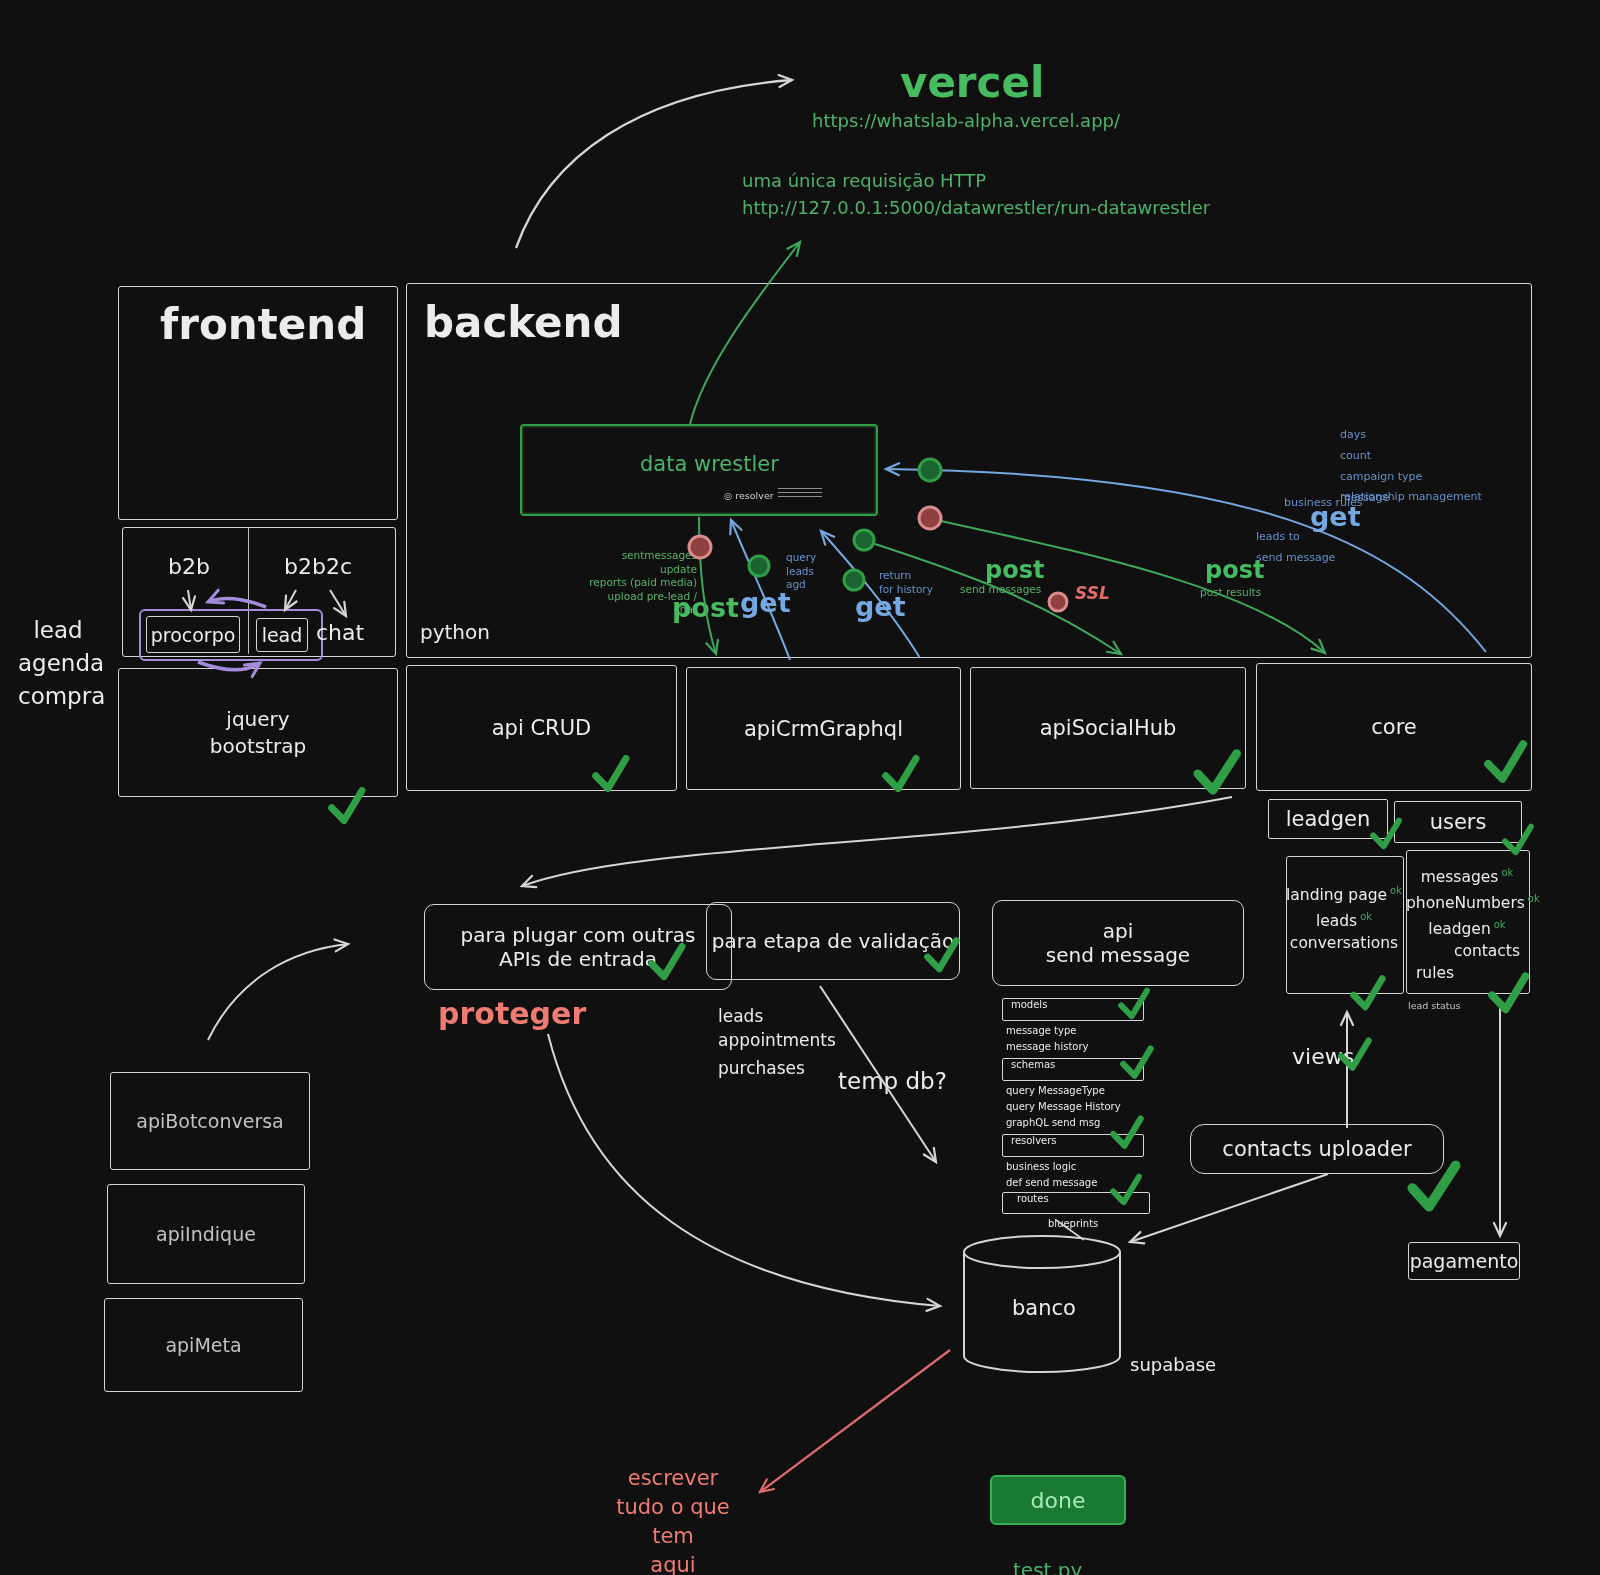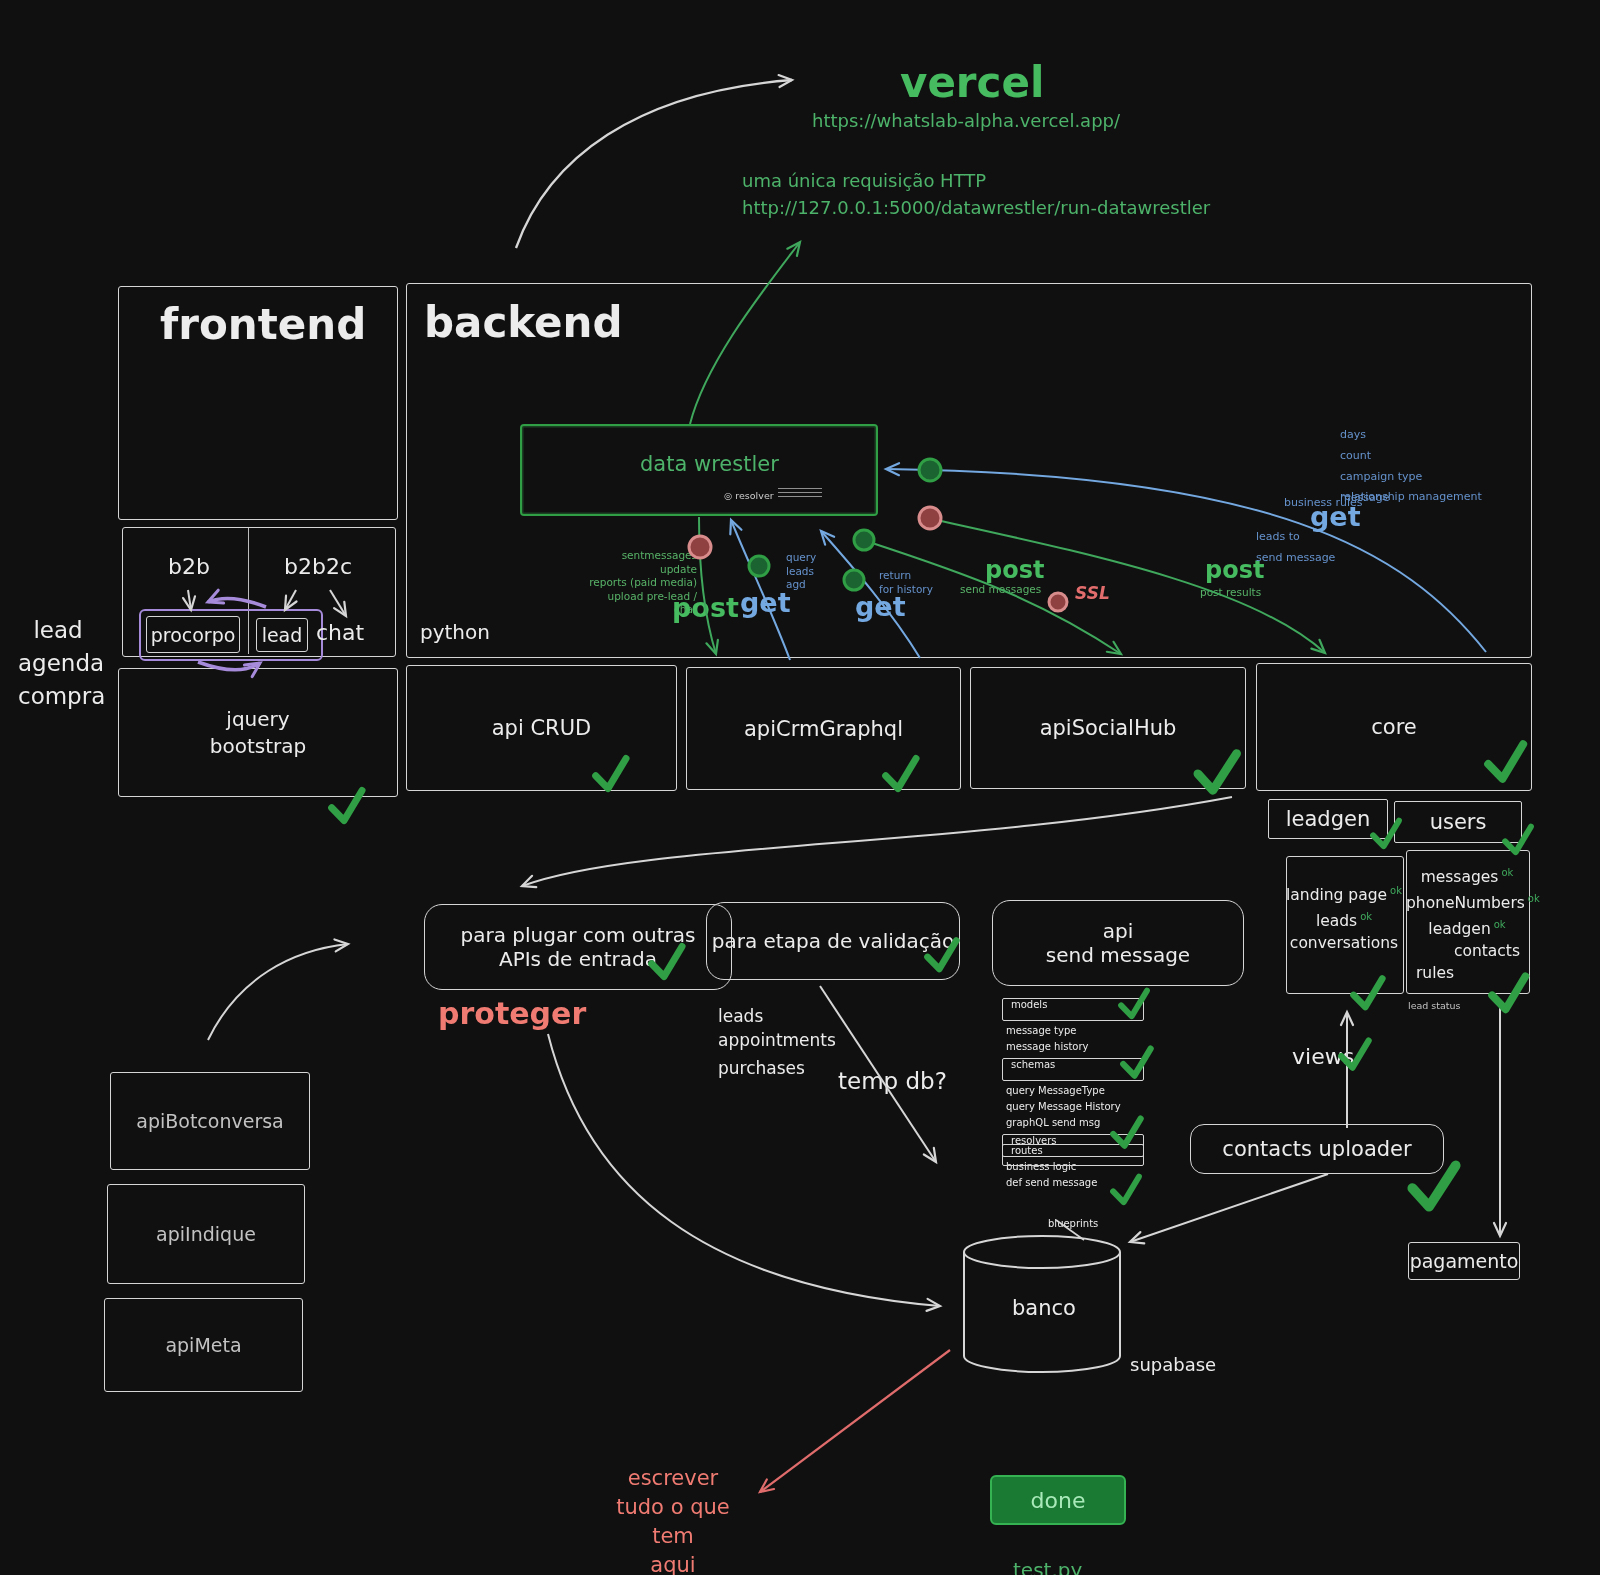--- a/index.html
+++ b/index.html
@@ -1,21 +1,21 @@
 <!DOCTYPE html>
 <html><head>
 <meta charset="utf-8">
 <style>
   html,body{margin:0;padding:0;background:#070707;}
   .stage{position:relative;width:1600px;height:1575px;background:#101010;overflow:hidden;
          font-family:"DejaVu Sans",sans-serif;color:#ececec;}
   .abs{position:absolute;}
   .pre{white-space:pre-line;}
   .box{position:absolute;border:1.7px solid #d6d6d6;border-radius:3px;background:transparent;}
-  .round{border-radius:18px;}
+  .round{border-radius:10px;}
   .cc{display:flex;align-items:center;justify-content:center;text-align:center;}
   .w{color:#ececec;} .g{color:#4db36a;} .gb{color:#46bb60;} .b{color:#74a8e0;}
   .bs{color:#6592cc;} .r{color:#ef7b72;} .gray{color:#c2c2c2;}
   .t42{font-size:42px;} .t27{font-size:27px;font-weight:bold;} .t24{font-size:24px;font-weight:bold;}
   .t23{font-size:23px;} .t22{font-size:22px;} .t21{font-size:21px;} .t20{font-size:20px;}
   .t19{font-size:19px;} .t18{font-size:18px;} .t17{font-size:17px;} .t15{font-size:15.5px;}
   .t13{font-size:10px;} .t11{font-size:11px;line-height:21px;} .t10{font-size:10.5px;line-height:13.5px;}
   .ra{text-align:right;} .ctr{text-align:center;}
   .hdrbox{position:absolute;border:1.7px solid #d6d6d6;border-radius:2px;}
   .ok{color:#3fa85c;font-size:10px;margin-left:3px;vertical-align:super;}
@@ -164,21 +164,21 @@
 
   <div class="hdrbox t13" style="left:1002px;top:1058px;width:132px;height:21px;padding-left:8px;"><span>schemas</span></div>
   <div class="abs t13 pre" style="left:1006px;top:1083px;line-height:16px;">query MessageType
 query Message History
 graphQL send msg</div>
 
   <div class="hdrbox t13" style="left:1002px;top:1134px;width:132px;height:21px;padding-left:8px;"><span>resolvers</span></div>
   <div class="abs t13 pre" style="left:1006px;top:1159px;line-height:16px;">business logic
 def send message</div>
 
-  <div class="hdrbox t13" style="left:1002px;top:1144px;width:132px;height:20px;padding-left:8px;"><span>routes</span></div>
+  <div class="hdrbox t13" style="left:1002px;top:1192px;width:132px;height:20px;padding-left:14px;"><span>routes</span></div>
   <div class="abs t13 pre" style="left:1048px;top:1216px;line-height:16px;">blueprints</div>
 
   <div class="abs w t22" style="left:1292px;top:1044px;">views</div>
   <div class="box round cc t21" style="left:1190px;top:1124px;width:252px;height:48px;border-radius:14px;">
     <span>contacts uploader</span>
     </div>
   <div class="box cc t19" style="left:1408px;top:1242px;width:110px;height:36px;">
     <span>pagamento</span>
     </div>
 

